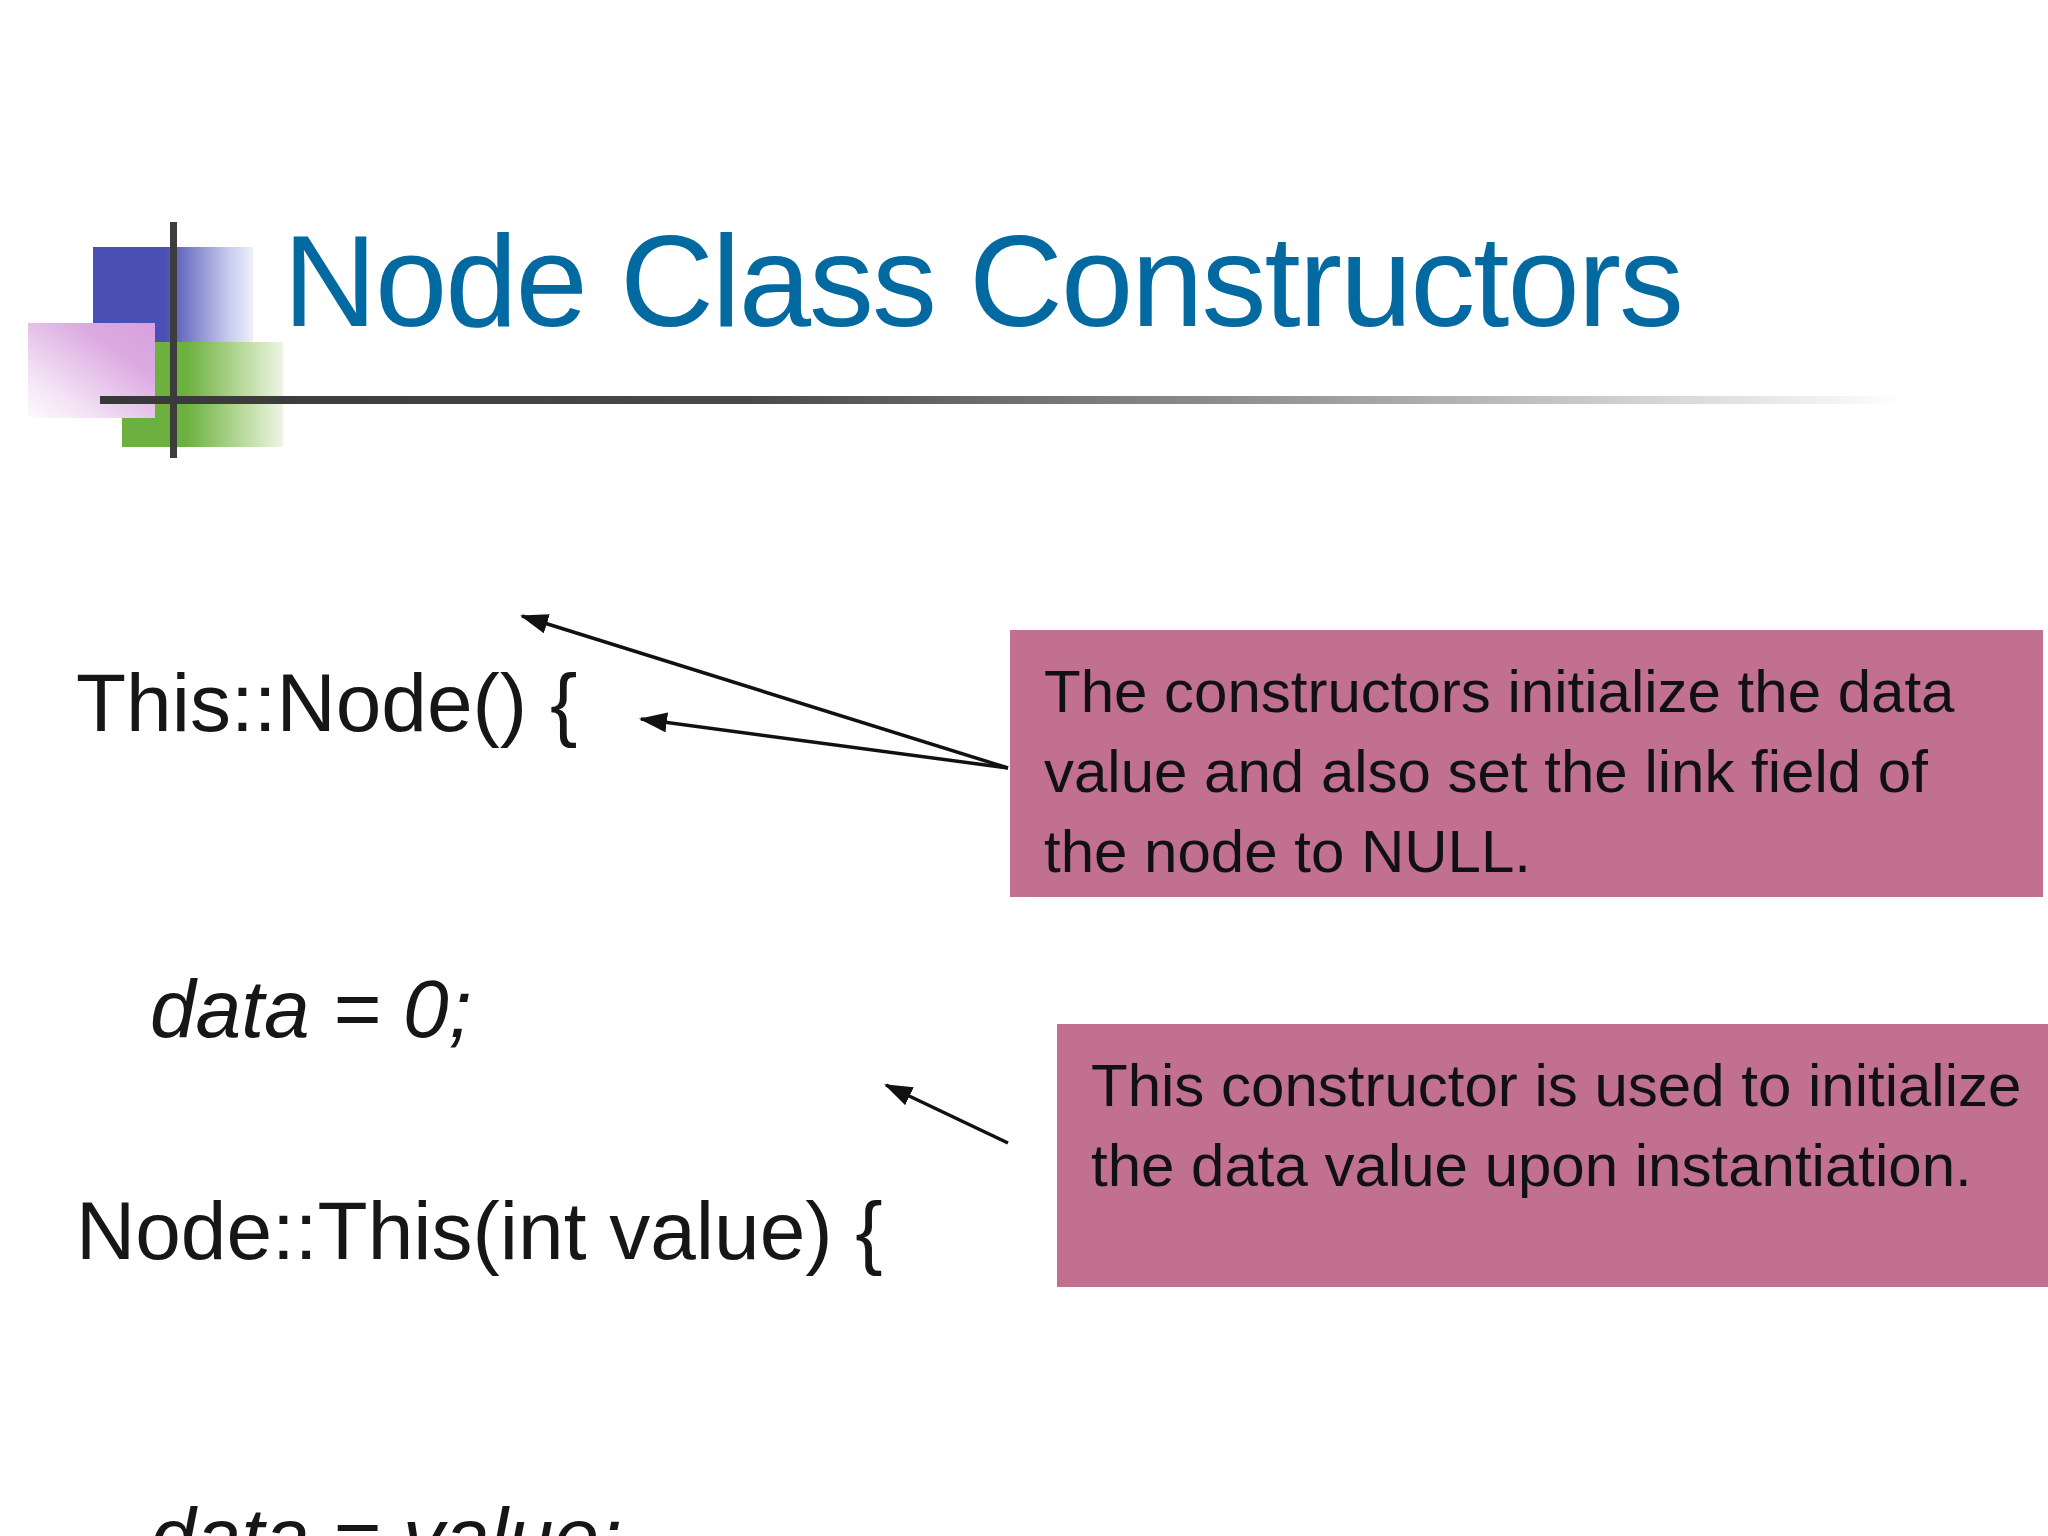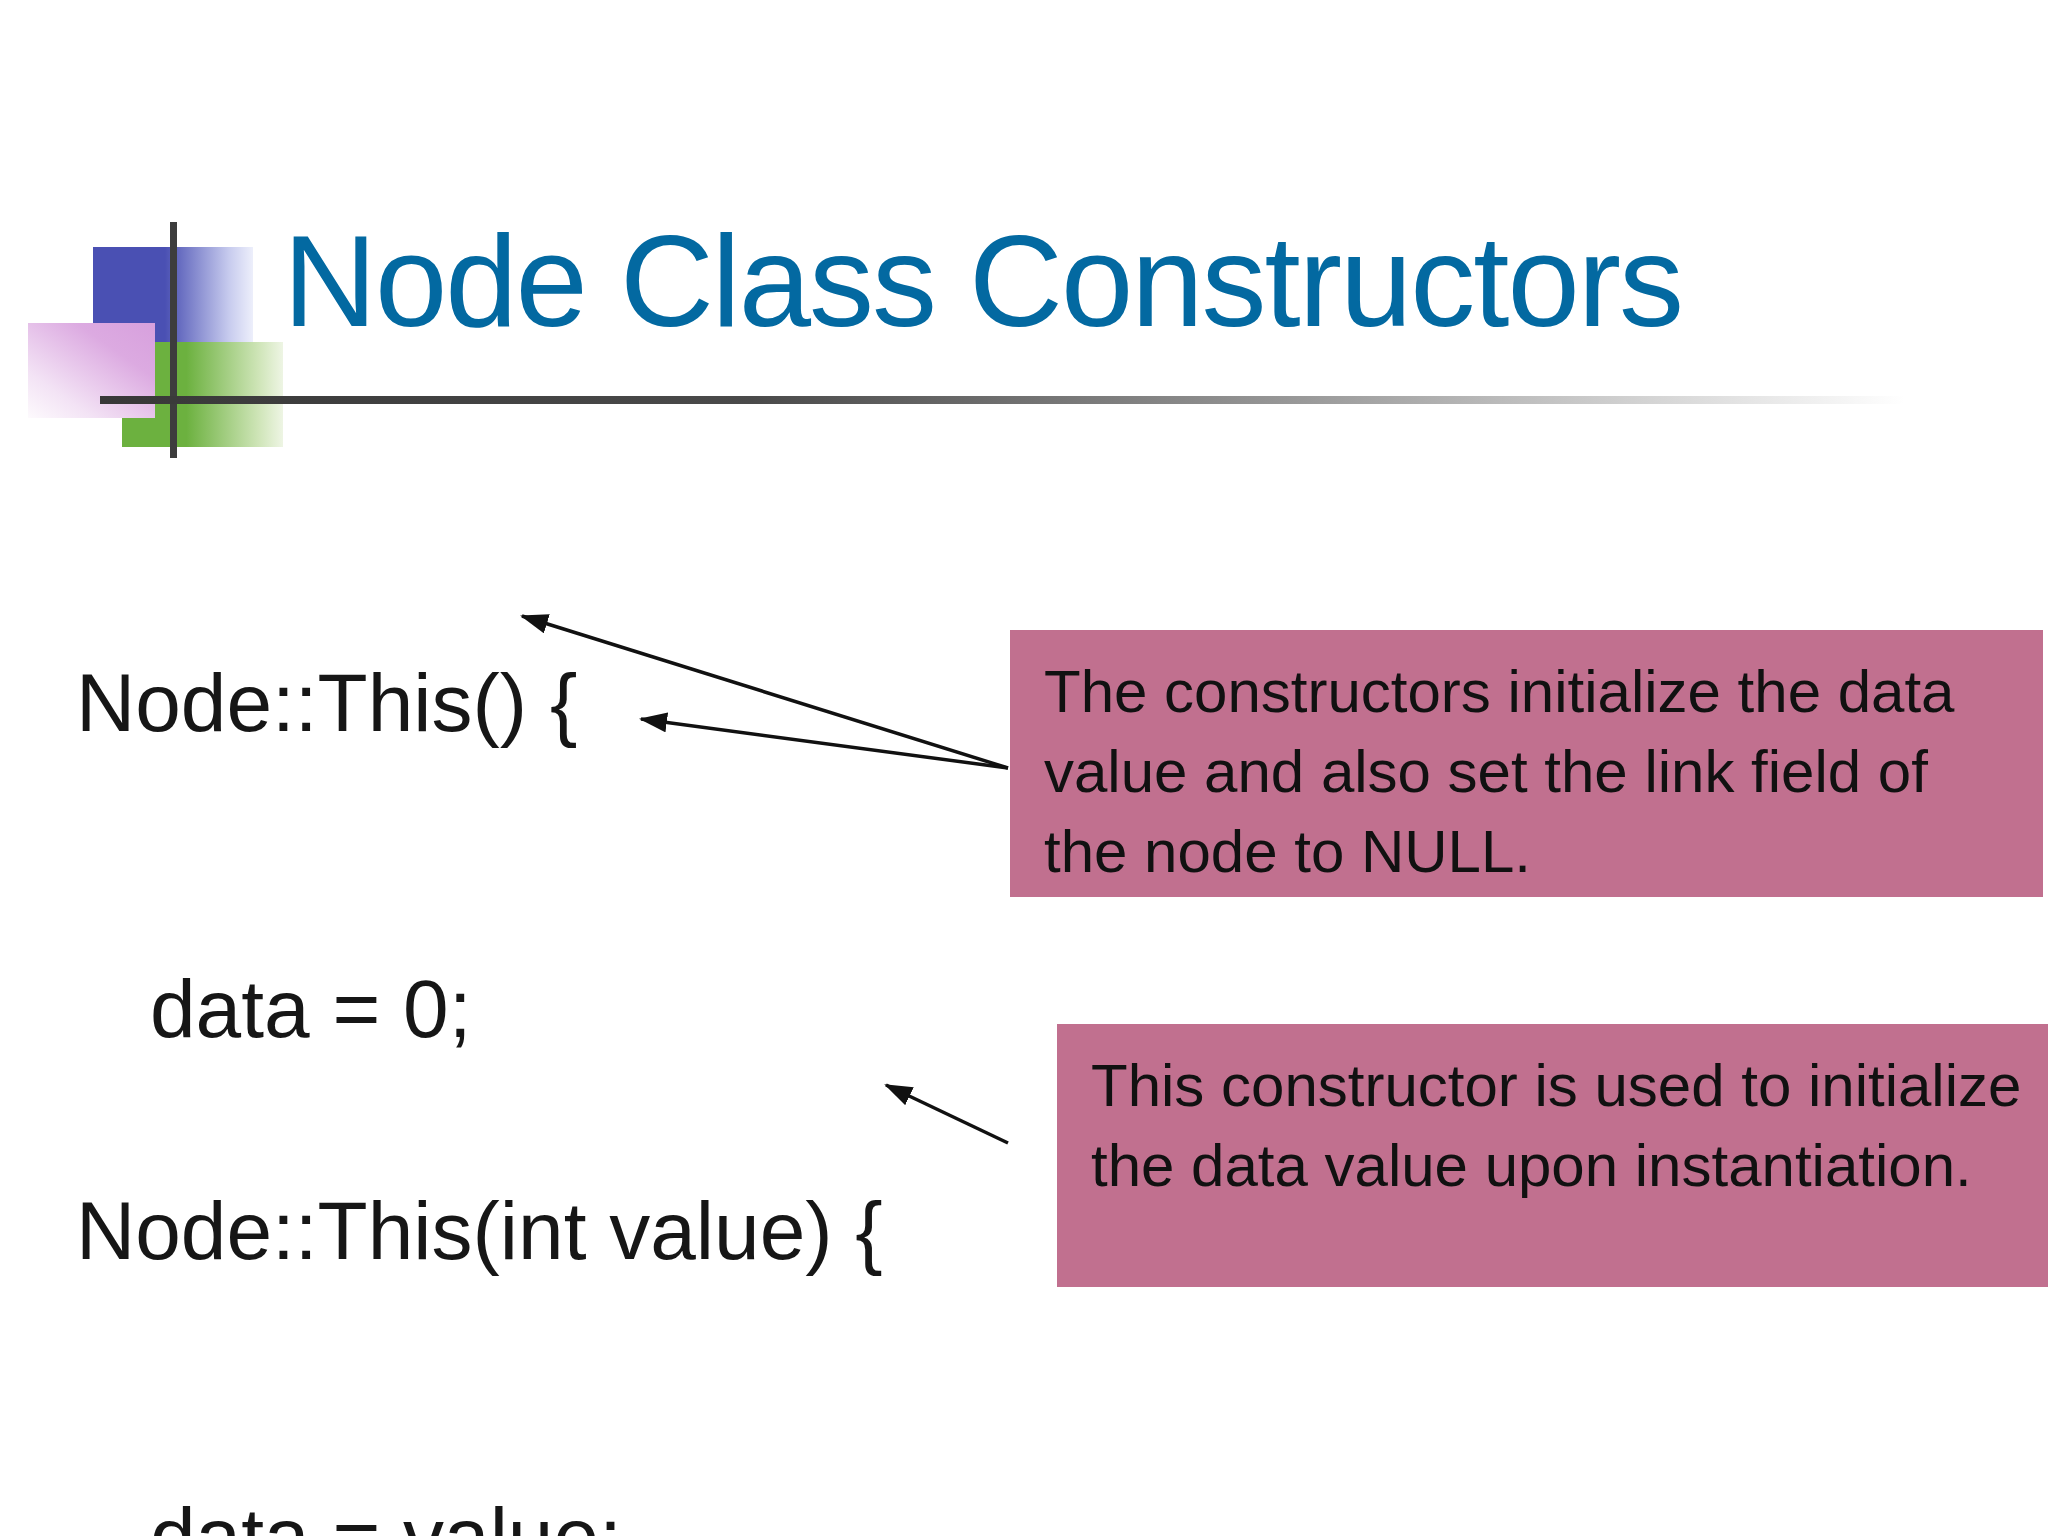--- a/index.html
+++ b/index.html
@@ -37,21 +37,21 @@
     position: absolute; left: 283px; top: 196px; z-index: 5;
     font-size: 130px; letter-spacing: -2px; line-height: 170px;
     color: #0369a1; white-space: nowrap; font-weight: 400;
   }
   .code-block {
     position: absolute; left: 76px; z-index: 5;
     font-size: 82px; line-height: 102px; color: #161616; white-space: pre;
   }
   .code-block-1 { top: 448px; }
   .code-block-2 { top: 976px; }
-  .code-line.indent { margin-left: 74px; }
+  .code-line.indent { margin-left: 74px; font-style: italic; }
   .callout {
     position: absolute; z-index: 5; box-sizing: border-box;
     background: #c1708f; color: #111111;
     font-size: 60px; line-height: 80px;
     padding: 22px 16px 0 34px;
   }
   .callout-1 { left: 1010px; top: 630px; width: 1033px; height: 267px; }
   .callout-2 { left: 1057px; top: 1024px; width: 1025px; height: 263px; }
   .arrows-overlay {
     position: absolute; left: 0; top: 0; width: 2048px; height: 1536px;
@@ -65,21 +65,21 @@
 
   <div class="sq sq-blue"></div>
   <div class="sq sq-green"></div>
   <div class="sq sq-pink"></div>
   <div class="vline"></div>
   <div class="hrule"></div>
 
   <div class="page-title">Node Class Constructors</div>
 
   <div class="code-block code-block-1">
-    <div class="code-line">Node::This() {</div>
+    <div class="code-line">This::Node() {</div>
     <div class="code-line indent">data = 0;</div>
     
   </div>
 
   <div class="code-block code-block-2">
     <div class="code-line">Node::This(int value) {</div>
     <div class="code-line indent">data = value;</div>
     
     
   </div>

